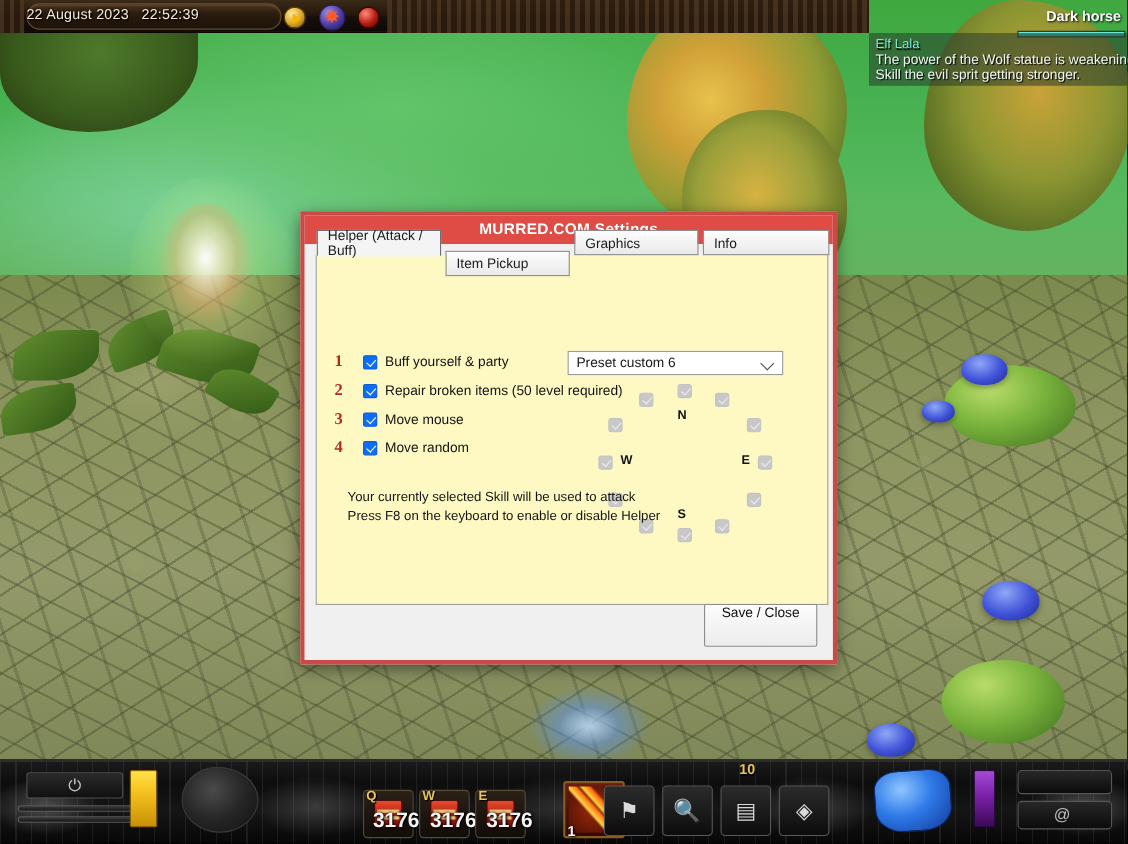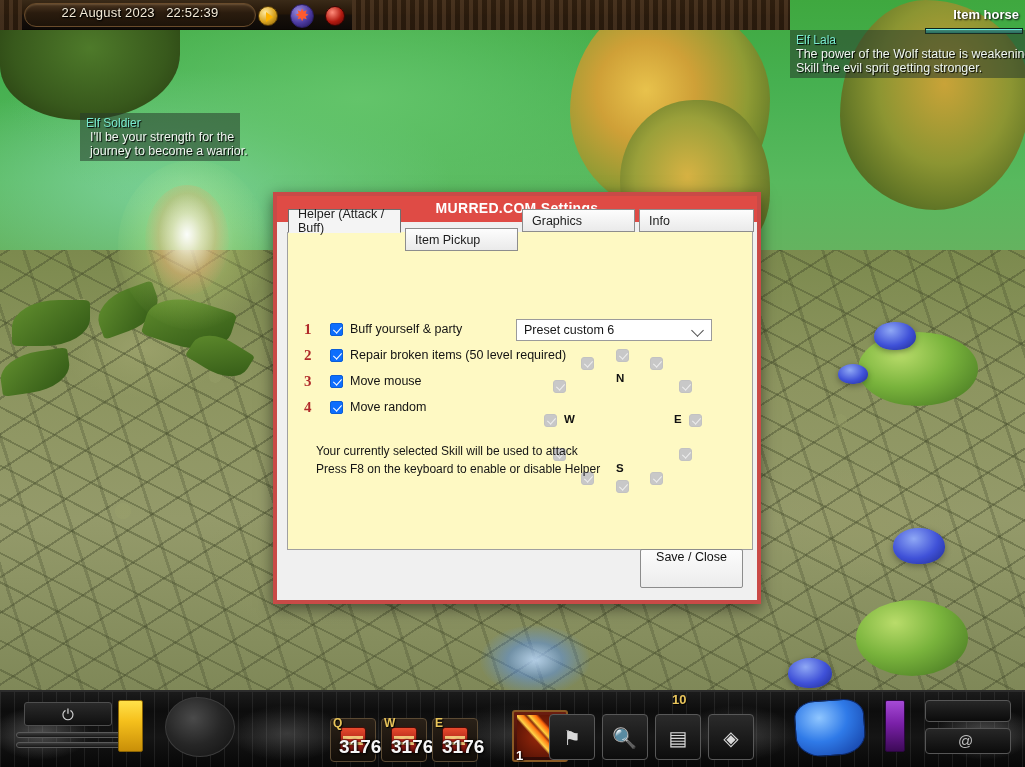--- a/index.html
+++ b/index.html
@@ -92,21 +92,21 @@
     border-bottom:1px solid #0a0603;
   }
   #clock-frame {
     position:absolute; left:24px; top:3px; width:232px; height:24px;
     background: linear-gradient(180deg,#4a3420 0%,#2a1c0e 40%,#1d1309 100%);
     border:1px solid #6a4c2c; border-radius:12px;
     box-shadow: inset 0 1px 2px rgba(255,220,160,.18);
   }
   #clock-text {
     position:absolute; left:24px; top:5px; width:232px; height:20px;
-    text-align:center; color:#f3ead7; font-size:13px; letter-spacing:.2px;
+    text-align:left; color:#f3ead7; font-size:13px; letter-spacing:.2px;
     text-shadow: 1px 1px 1px #000, 0 0 3px #000;
     font-family:"Liberation Sans", sans-serif;
     white-space:pre;
   }
   .hud-orb { position:absolute; border-radius:50%; }
   #orb-play {
     left:258px; top:6px; width:20px; height:20px;
     background: radial-gradient(circle at 35% 30%, #ffe9a0, #d9a31f 55%, #7a5608 100%);
     border:1px solid #5a3e06;
   }
@@ -406,27 +406,22 @@
   <div id="top-hud">
     <div class="hud-deco" style="left:0px;  width:22px;"></div>
     <div class="hud-deco" style="left:352px; width:438px;"></div>
     <div id="clock-frame"></div>
     <div id="clock-text">22 August 2023   22:52:39</div>
     <div class="hud-orb" id="orb-play"></div>
     <div class="hud-orb" id="orb-gear"></div>
     <div class="hud-orb" id="orb-red"></div>
   </div>
 
-  <div id="npc-left" class="npc-box">
-    <div class="npc-name">Elf Soldier</div>
-    <div class="npc-line">I'll be your strength for the</div>
-    <div class="npc-line">journey to become a warrior.</div>
-  </div>
-
-  <div id="mob-name">Item horse</div>
+
+  <div id="mob-name">Dark horse</div>
   <div id="mob-hpbar">
     <div id="mob-hpfill"></div>
   </div>
 
   <div id="npc-right" class="npc-box">
     <div class="npc-name">Elf Lala</div>
     <div class="npc-line">The power of the Wolf statue is weakening.</div>
     <div class="npc-line">Skill the evil sprit getting stronger.</div>
   </div>
 

